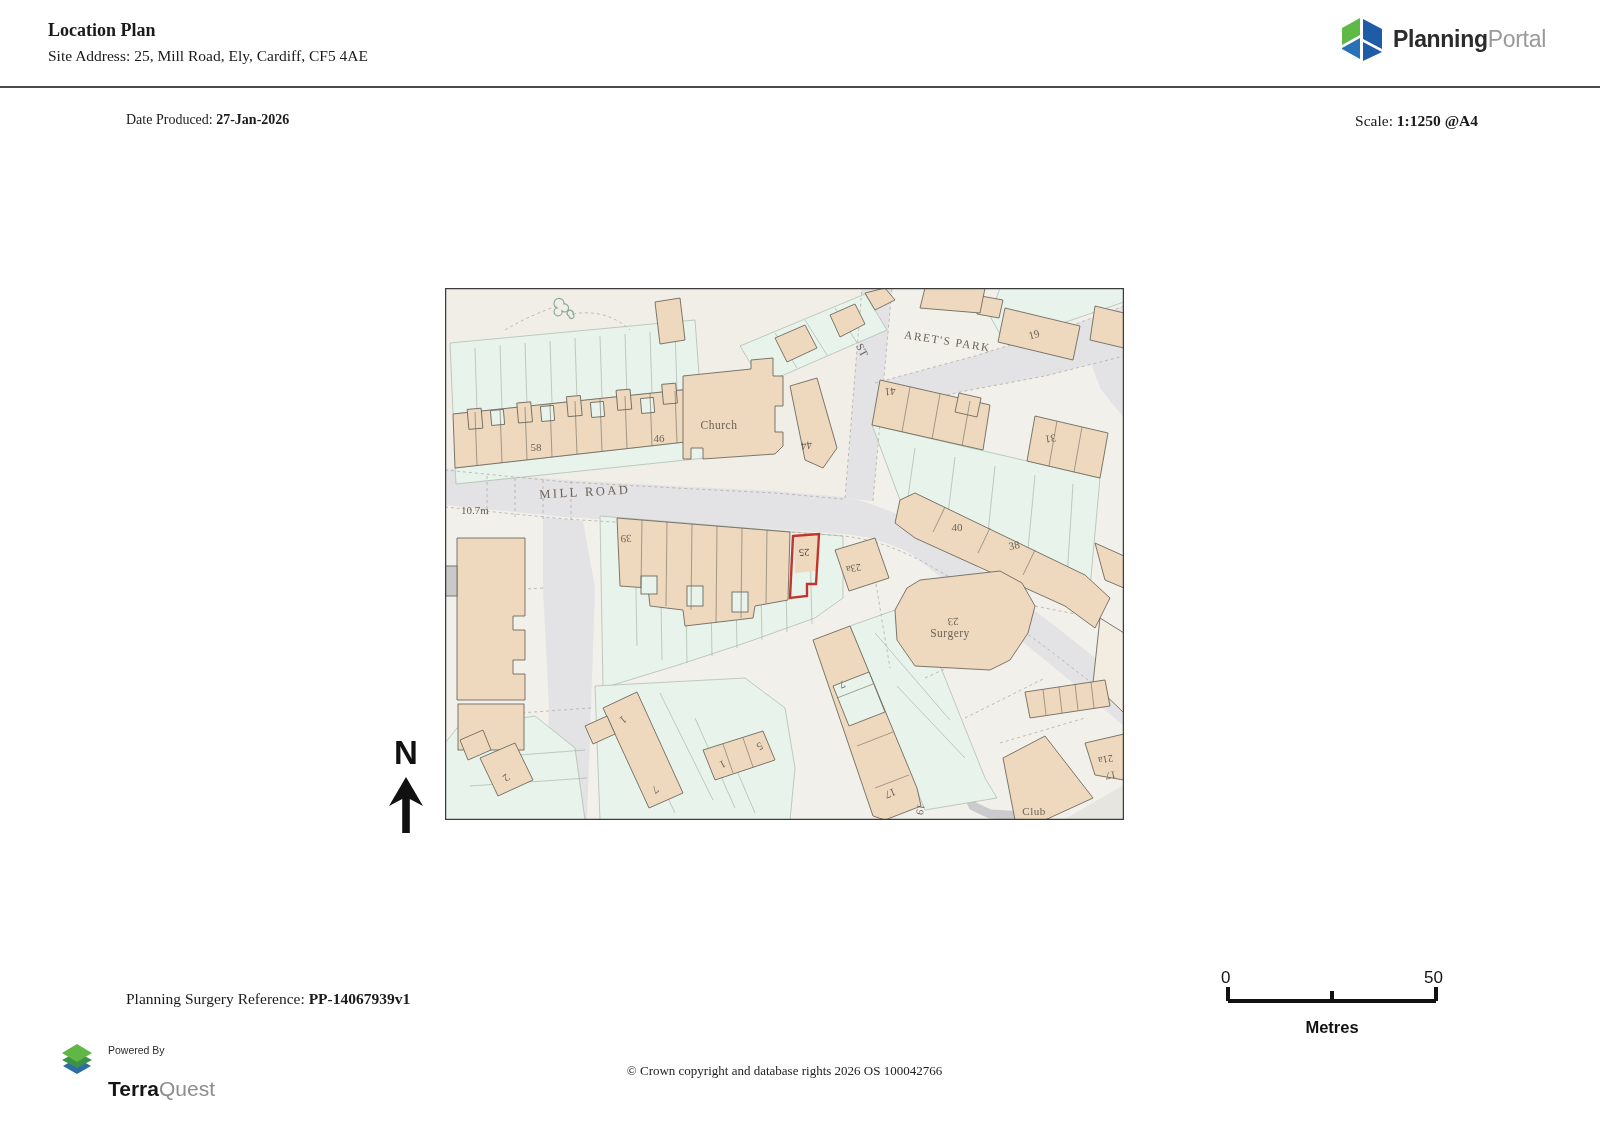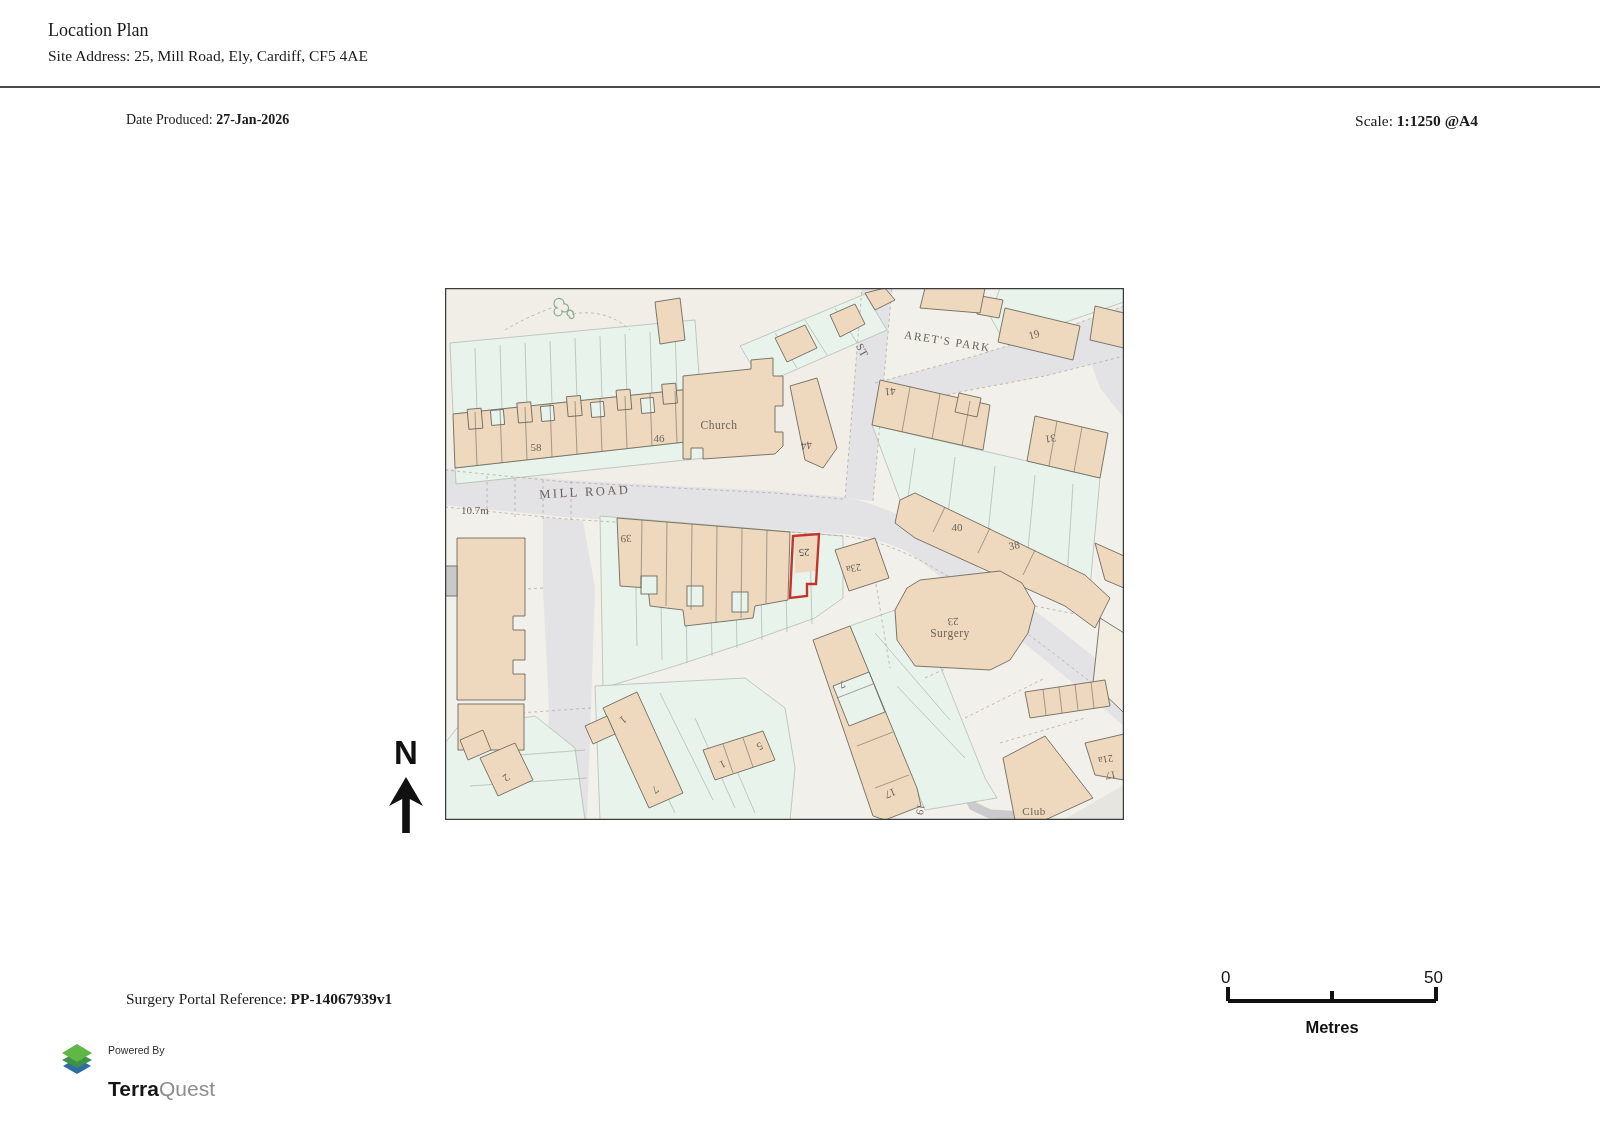--- a/index.html
+++ b/index.html
@@ -1,18 +1,18 @@
 <!DOCTYPE html>
 <html><head>
 <meta charset="utf-8">
 <style>
   html,body{margin:0;padding:0;background:#ffffff;}
   .page{position:relative;width:1600px;height:1132px;background:#ffffff;overflow:hidden;
         font-family:"Liberation Serif","DejaVu Serif",serif;color:#1a1a1a;}
-  .hdr-title{position:absolute;left:48px;top:20px;font-size:18px;font-weight:normal;}
+  .hdr-title{position:absolute;left:48px;top:20px;font-size:18px;font-weight:bold;}
   .hdr-address{position:absolute;left:48px;top:47px;font-size:15.5px;}
   .hdr-address b{font-weight:normal;}
   .rule{position:absolute;left:0;top:86px;width:1600px;height:2px;background:#4a4a4a;}
   .meta-date{position:absolute;left:126px;top:112px;font-size:14px;}
   .meta-scale{position:absolute;right:122px;top:112px;font-size:15.5px;text-align:right;}
   .meta-date b,.meta-scale b{font-weight:bold;}
 
   .pp-logo{position:absolute;left:1340px;top:16px;display:flex;align-items:center;gap:9px;
            font-family:"Liberation Sans","DejaVu Sans",sans-serif;}
   .pp-text{font-size:23px;letter-spacing:-0.3px;}
@@ -49,20 +49,29 @@
 </head>
 <body>
 
 <div class="page">
 
   <div class="hdr-title">Location Plan</div>
   <div class="hdr-address">
     <span>Site Address: </span><b>25, Mill Road, Ely, Cardiff, CF5 4AE</b>
   </div>
 
+  <div class="pp-logo">
+    <svg width="44" height="46" viewBox="0 0 44 46">
+      <polygon points="2,12 20,2 20,19 2,29" fill="#5fb947"></polygon>
+      <polygon points="23,3 42,13 42,33 23,23" fill="#1f5ca8"></polygon>
+      <polygon points="2,32 20,22 20,43 2,33" fill="#2a72b8"></polygon>
+      <polygon points="23,26 42,36 23,45" fill="#1f5ca8"></polygon>
+    </svg>
+    <div class="pp-text"><span class="b1">Planning</span><span class="b2">Portal</span></div>
+  </div>
 
   <div class="rule"></div>
 
   <div class="meta-date">
     <span>Date Produced: </span><b>27-Jan-2026</b>
   </div>
   <div class="meta-scale">
     <span>Scale: </span><b>1:1250 @A4</b>
   </div>
 
@@ -317,29 +326,30 @@
   <div class="sb-num sb-fifty">50</div>
   <svg class="sb-bar" width="212" height="18" viewBox="0 0 212 18">
     <line x1="2" y1="15" x2="210" y2="15" stroke="#111" stroke-width="4"></line>
     <line x1="2" y1="1" x2="2" y2="15" stroke="#111" stroke-width="4"></line>
     <line x1="210" y1="1" x2="210" y2="15" stroke="#111" stroke-width="4"></line>
     <line x1="106" y1="5" x2="106" y2="15" stroke="#111" stroke-width="4"></line>
   </svg>
   <div class="sb-unit">Metres</div>
 
   <div class="ref">
-    <span>Surgery Portal Reference: </span><b>PP-14067939v1</b>
+    <span>Planning Surgery Reference: </span><b>PP-14067939v1</b>
   </div>
 
   <div class="tq">
     <svg width="34" height="30" viewBox="0 0 34 30">
       <polygon points="17,14 3,22 17,30 31,22" fill="#2e6da4"></polygon>
       <polygon points="17,8 2,16 17,24 32,16" fill="#3c9247"></polygon>
       <polygon points="17,0 2,9 17,18 32,9" fill="#61b746"></polygon>
     </svg>
     <div class="tq-txt">
       <div class="powered">Powered By</div>
       <div class="brand"><span class="b1">Terra</span><span class="b2">Quest</span></div>
     </div>
   </div>
 
+  <div class="copyright">© Crown copyright and database rights 2026 OS 100042766</div>
 
 </div>
 
 </body></html>

